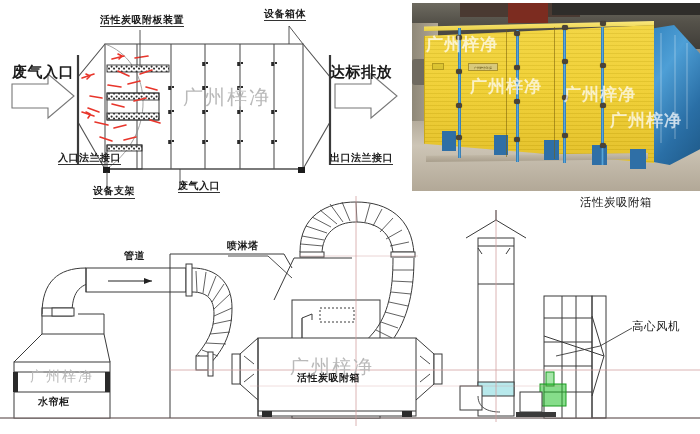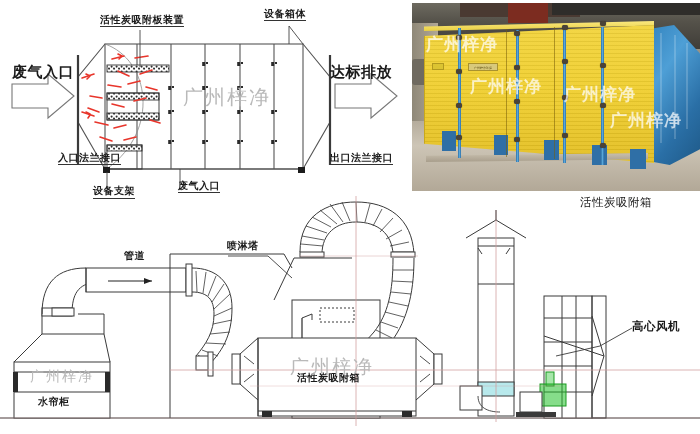--- a/index.html
+++ b/index.html
@@ -508,20 +508,20 @@
 
         <line x1="496" y1="24" x2="496" y2="14"></line>
       </g>
     </svg>
 
     <div class="lbl sm" style="left:38px; top:200px;">水帘柜</div>
     <div class="lbl sm" style="left:124px; top:54px;">管道</div>
     <div class="lbl sm" style="left:227px; top:44px;text-align:right;">喷淋塔</div>
     <div class="lbl sm" style="left:297px; top:176px;">活性炭吸附箱</div>
     <div class="lbl sm thin" style="left:580px; top:0px; font-size:11.5px;">活性炭吸附箱</div>
-    <div class="lbl sm thin" style="left:632px; top:124px; font-size:11.5px;font-weight:bold;">高心风机</div>
+    <div class="lbl sm thin" style="left:632px; top:124px; font-size:11.5px;">高心风机</div>
 
     <div class="wm sm" style="left:30px; top:172px;">广州梓净</div>
     <div class="wm sm" style="left:290px; top:158px; font-size:19px;">广州梓净</div>
     <div class="wm sm" style="left:-4px; top:158px; opacity:0;">广州梓净</div>
   </div>
 
 </div>
 
 </body></html>

